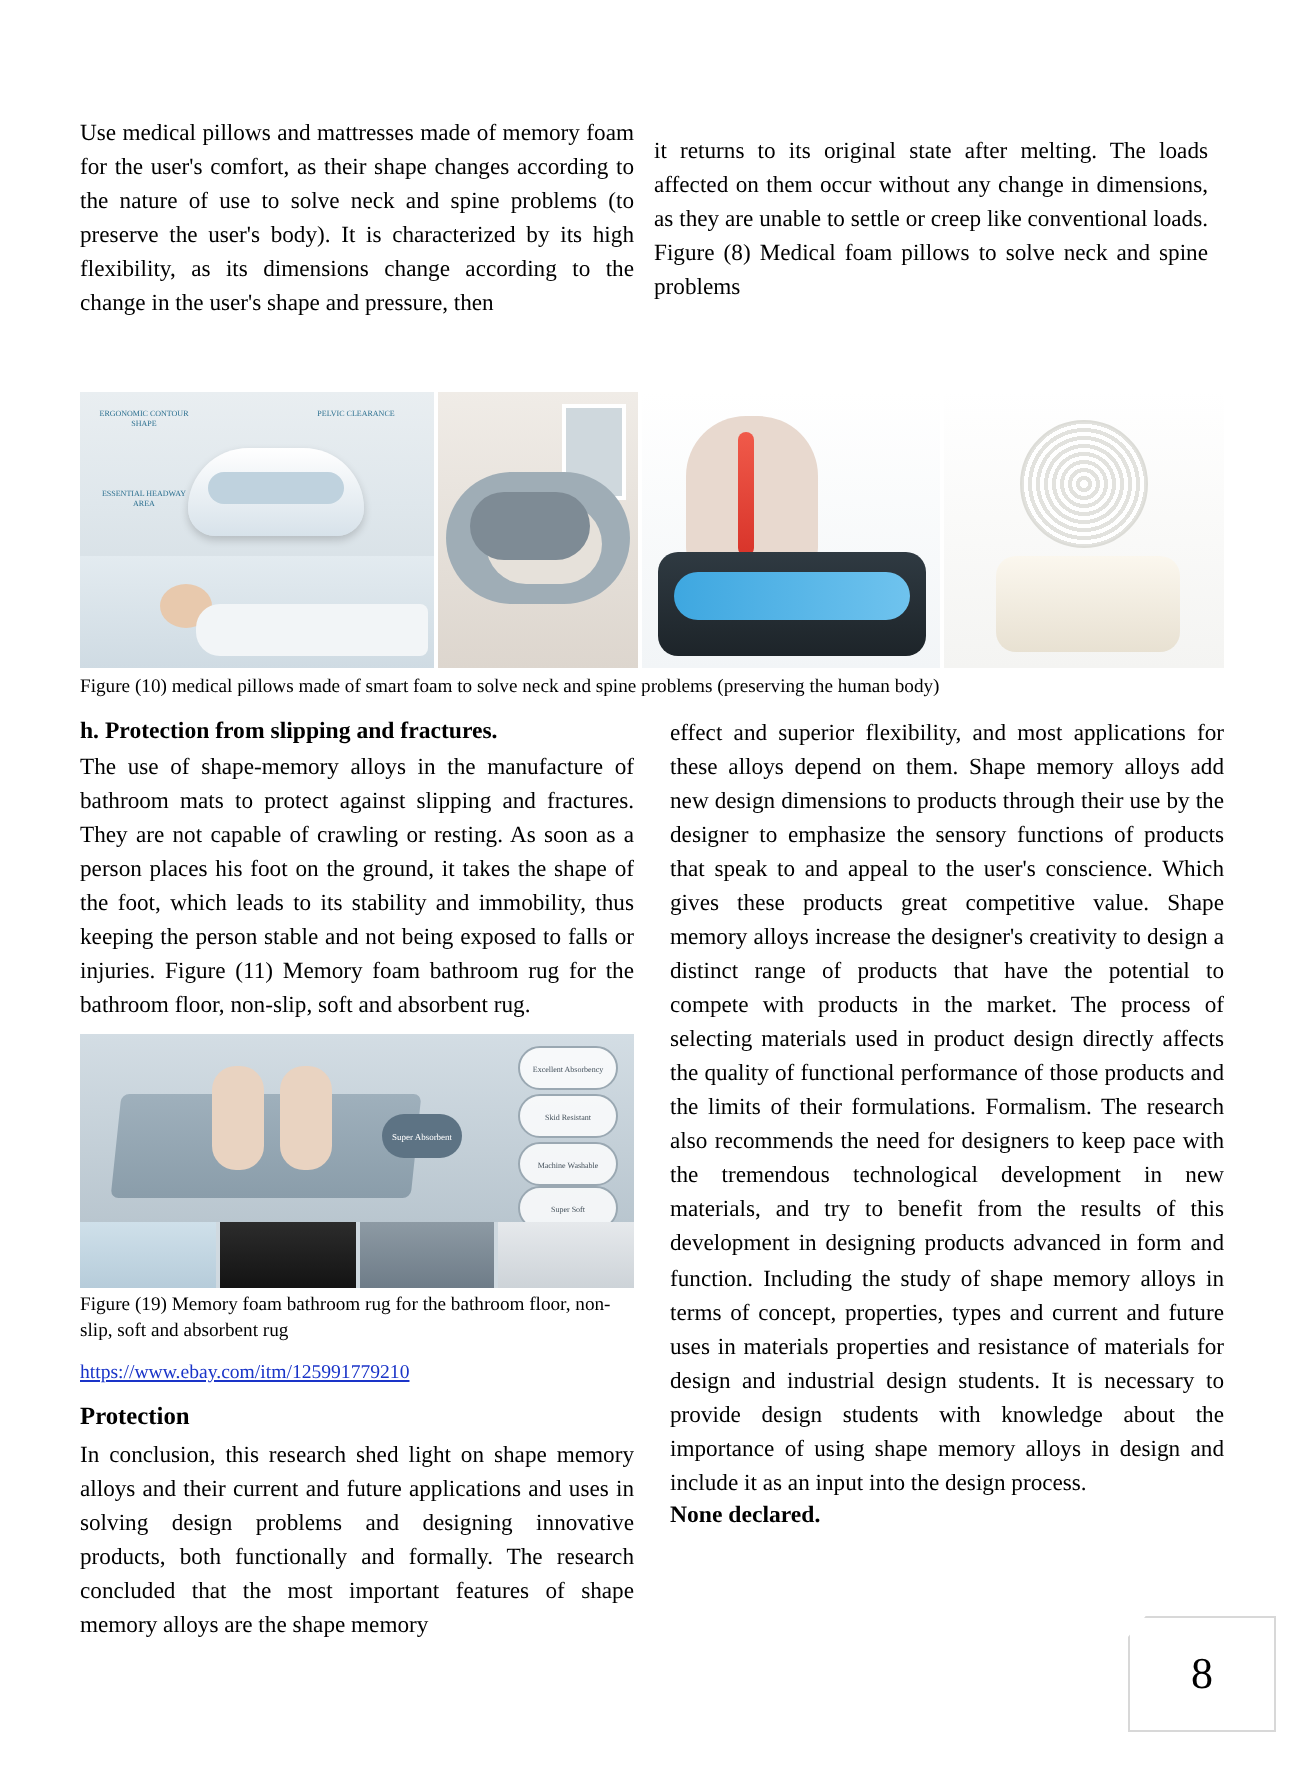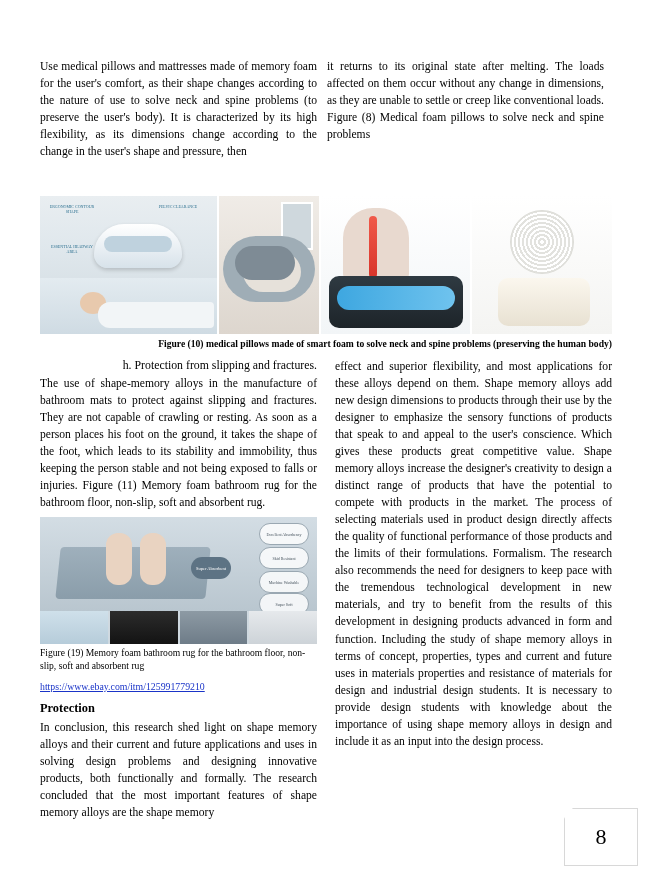--- a/index.html
+++ b/index.html
@@ -17,20 +17,21 @@
     overflow: hidden;
   }
 
   .columns {
     position: absolute;
     left: 40px;
     top: 58px;
     width: 572px;
     display: flex;
     gap: 10px;
+    align-items: center;
   }
   .col {
     width: 277px;
   }
   p.body {
     margin: 0 0 0 0;
     font-size: 11.6px;
     line-height: 1.47;
     text-align: justify;
     text-justify: inter-word;
@@ -178,31 +179,29 @@
     width: 92px; height: 48px; border-radius: 10px;
     background: linear-gradient(#fbf7ee, #e8e1d2);
   }
 
   .fig-caption {
     position: absolute;
     left: 40px;
     width: 572px;
     font-size: 9.6px;
     line-height: 1.3;
-    text-align: right;
-    font-weight: bold;
+    text-align: left;
   }
   .fig10-caption { top: 338px; }
 
   
   .sec-head {
     font-size: 11.8px;
-    font-weight: normal;
+    font-weight: bold;
     margin: 0 0 2px 0;
-    text-align: right;
   }
 
   .lower-cols {
     position: absolute;
     left: 40px;
     top: 358px;
     width: 572px;
     display: flex;
     gap: 18px;
   }
@@ -387,17 +386,18 @@
       <div class="fig11-caption">Figure (19) Memory foam bathroom rug for the bathroom floor, non-slip, soft and absorbent rug</div>
 
       <a class="link" href="#">https://www.ebay.com/itm/125991779210</a>
 
       <div class="conclusions-head">Protection</div>
       <p class="body"> In conclusion, this research shed light on shape memory alloys and their current and future applications and uses in solving design problems and designing innovative products, both functionally and formally. The research concluded that the most important features of shape memory alloys are the shape memory</p>
     </div>
 
     <div class="col">
       <p class="body">effect and superior flexibility, and most applications for these alloys depend on them. Shape memory alloys add new design dimensions to products through their use by the designer to emphasize the sensory functions of products that speak to and appeal to the user's conscience. Which gives these products great competitive value. Shape memory alloys increase the designer's creativity to design a distinct range of products that have the potential to compete with products in the market. The process of selecting materials used in product design directly affects the quality of functional performance of those products and the limits of their formulations. Formalism. The research also recommends the need for designers to keep pace with the tremendous technological development in new materials, and try to benefit from the results of this development in designing products advanced in form and function. Including the study of shape memory alloys in terms of concept, properties, types and current and future uses in materials properties and resistance of materials for design and industrial design students. It is necessary to provide design students with knowledge about the importance of using shape memory alloys in design and include it as an input into the design process.</p>
+      <div class="coi-sub">None declared.</div>
     </div>
   </div>
 
   <div class="page-num">8</div>
 </div>
 
 </body></html>

